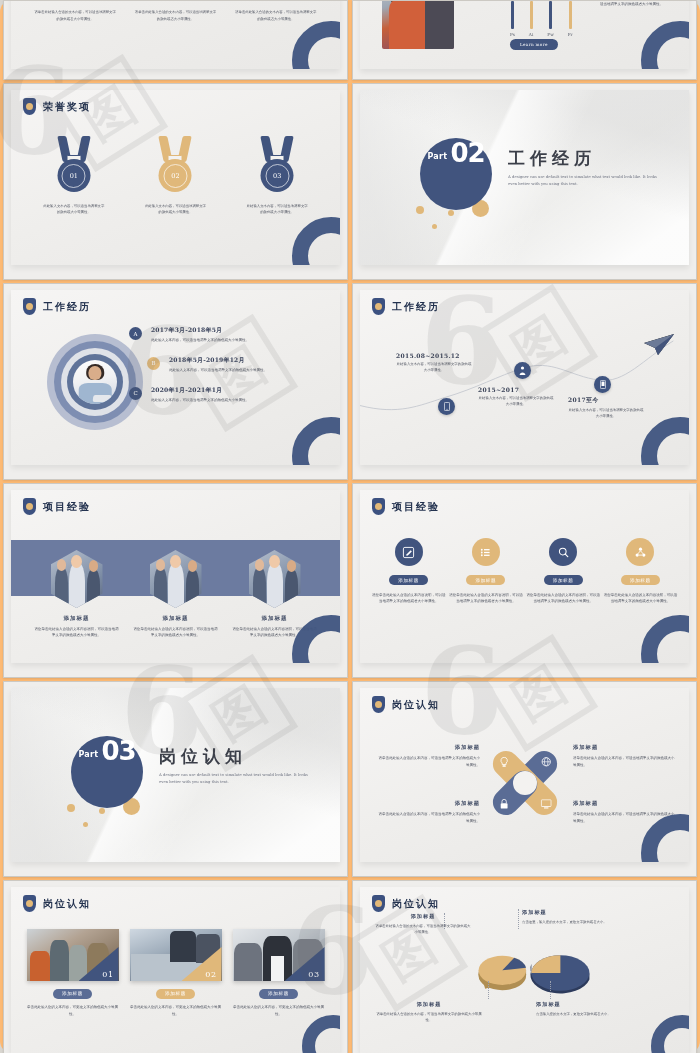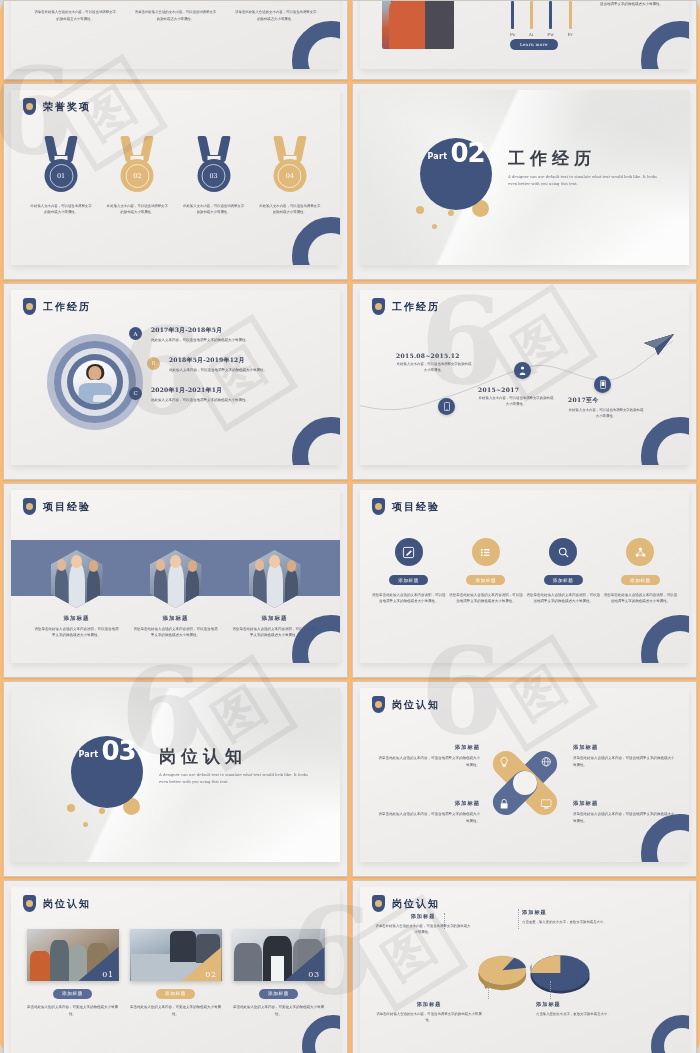--- a/index.html
+++ b/index.html
@@ -351,33 +351,20 @@
                   <b class="r" style="background:#41547e"></b>
                   <em></em>
             </div>
             <div class="disc" style="background:#41547e">
               <span>03</span>
             </div>
           </div>
           <p class="zh mtxt">此处输入文本内容，可以适当地调整文字的颜色或大小等属性。</p>
         </div>
 
-        <div class="medal">
-          <div class="mtop">
-            <div class="ribbon" style="color:#e0b87a">
-              <b class="l" style="background:#e0b87a"></b>
-                  <b class="r" style="background:#e0b87a"></b>
-                  <em></em>
-            </div>
-            <div class="disc" style="background:#e0b87a">
-              <span>04</span>
-            </div>
-          </div>
-          <p class="zh mtxt">此处输入文本内容，可以适当地调整文字的颜色或大小等属性。</p>
-        </div>
 
       </div>
       <div class="arc"></div>
     </div>
   </div>
 
   <div class="slide">
     <div class="inner flat cover">
       <div class="poly"></div>
       <div class="dot" style="left:112px;top:110px;width:17px;height:17px;"></div>

